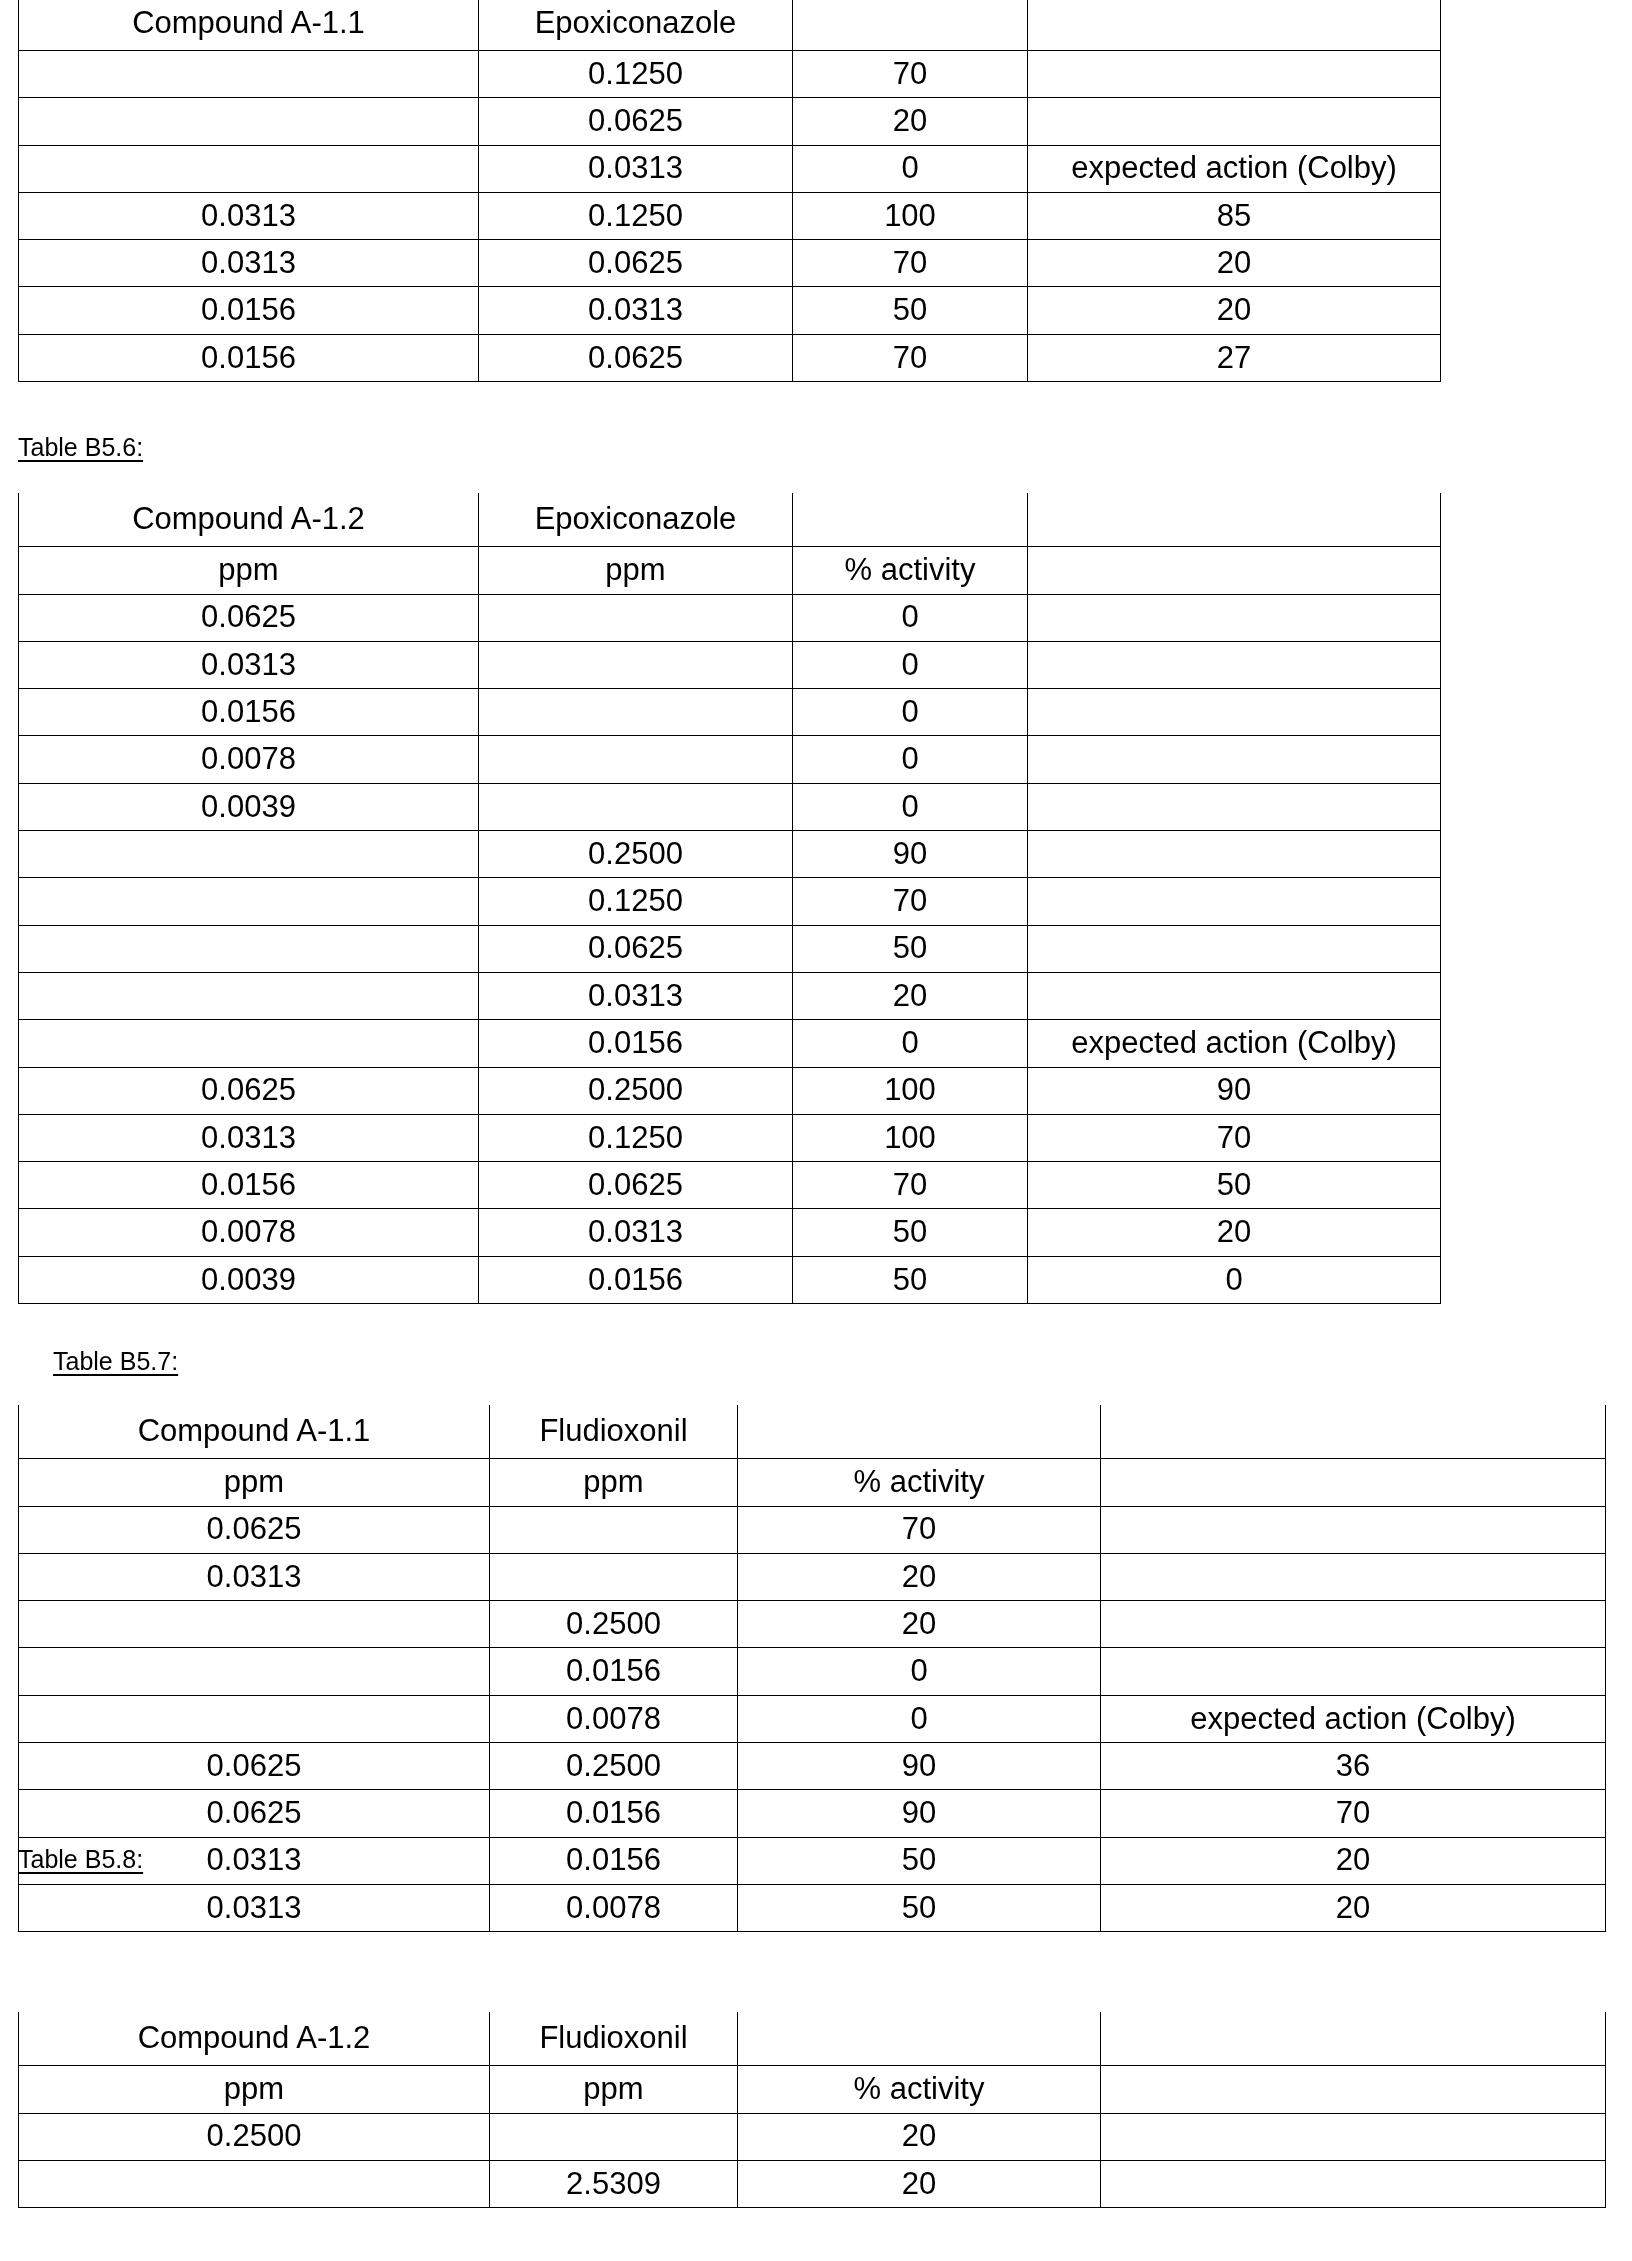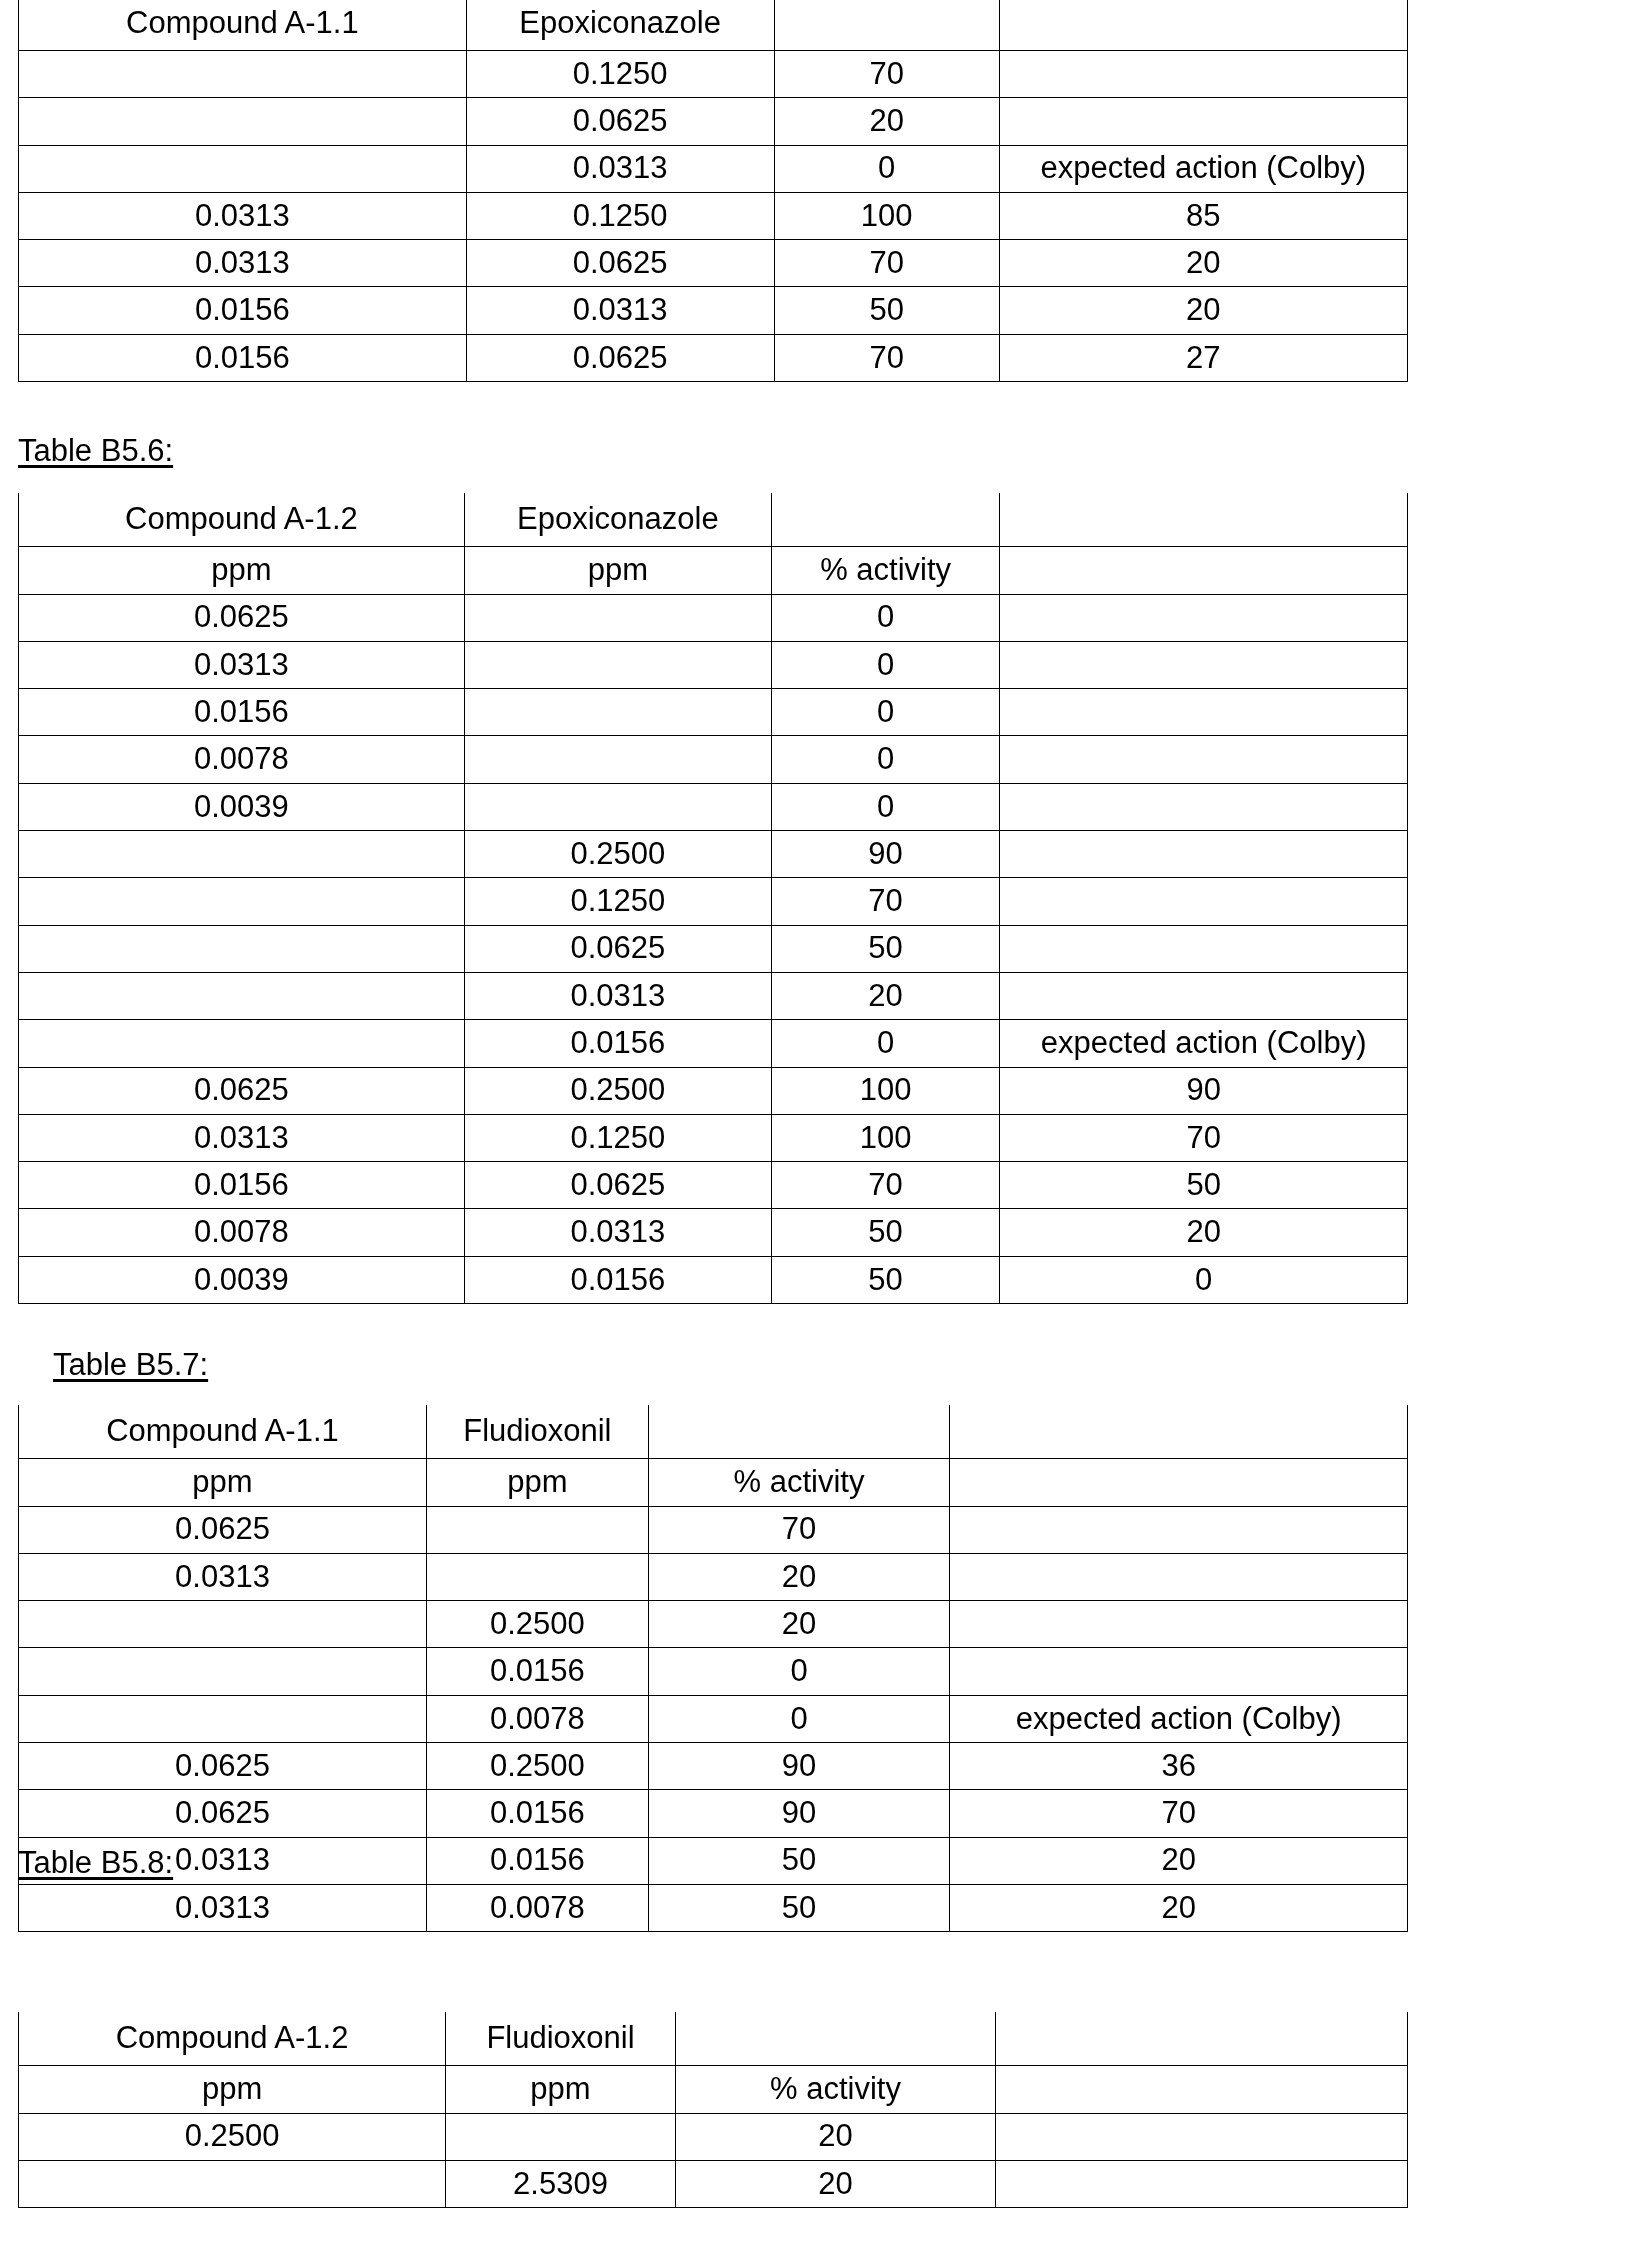--- a/index.html
+++ b/index.html
@@ -10,21 +10,21 @@
   body {
     width: 1632px;
     height: 2261px;
     font-family: "Liberation Sans", sans-serif;
     color: #000000;
     position: relative;
     overflow: hidden;
   }
   .page {
     position: relative;
-    width: 1408px;
+    width: 1632px;
     height: 2261px;
     padding: 0;
     border-radius: 30px;
   }
 
   
   .tbl-wrap {
     position: absolute;
     left: 18px;
   }
@@ -49,21 +49,21 @@
     border-top: none;
     height: 45px;
   }
   
   td.noright { border-right: none; }
 
   
   .caption {
     position: absolute;
     left: 18px;
-    font-size: 31px;
+    font-size: 25px;
     font-family: "Liberation Sans", sans-serif;
     text-decoration: underline;
     text-underline-offset: 4.1px;
     white-space: nowrap;
   }
 </style>
 </head>
 <body>
 
 <div class="page">

